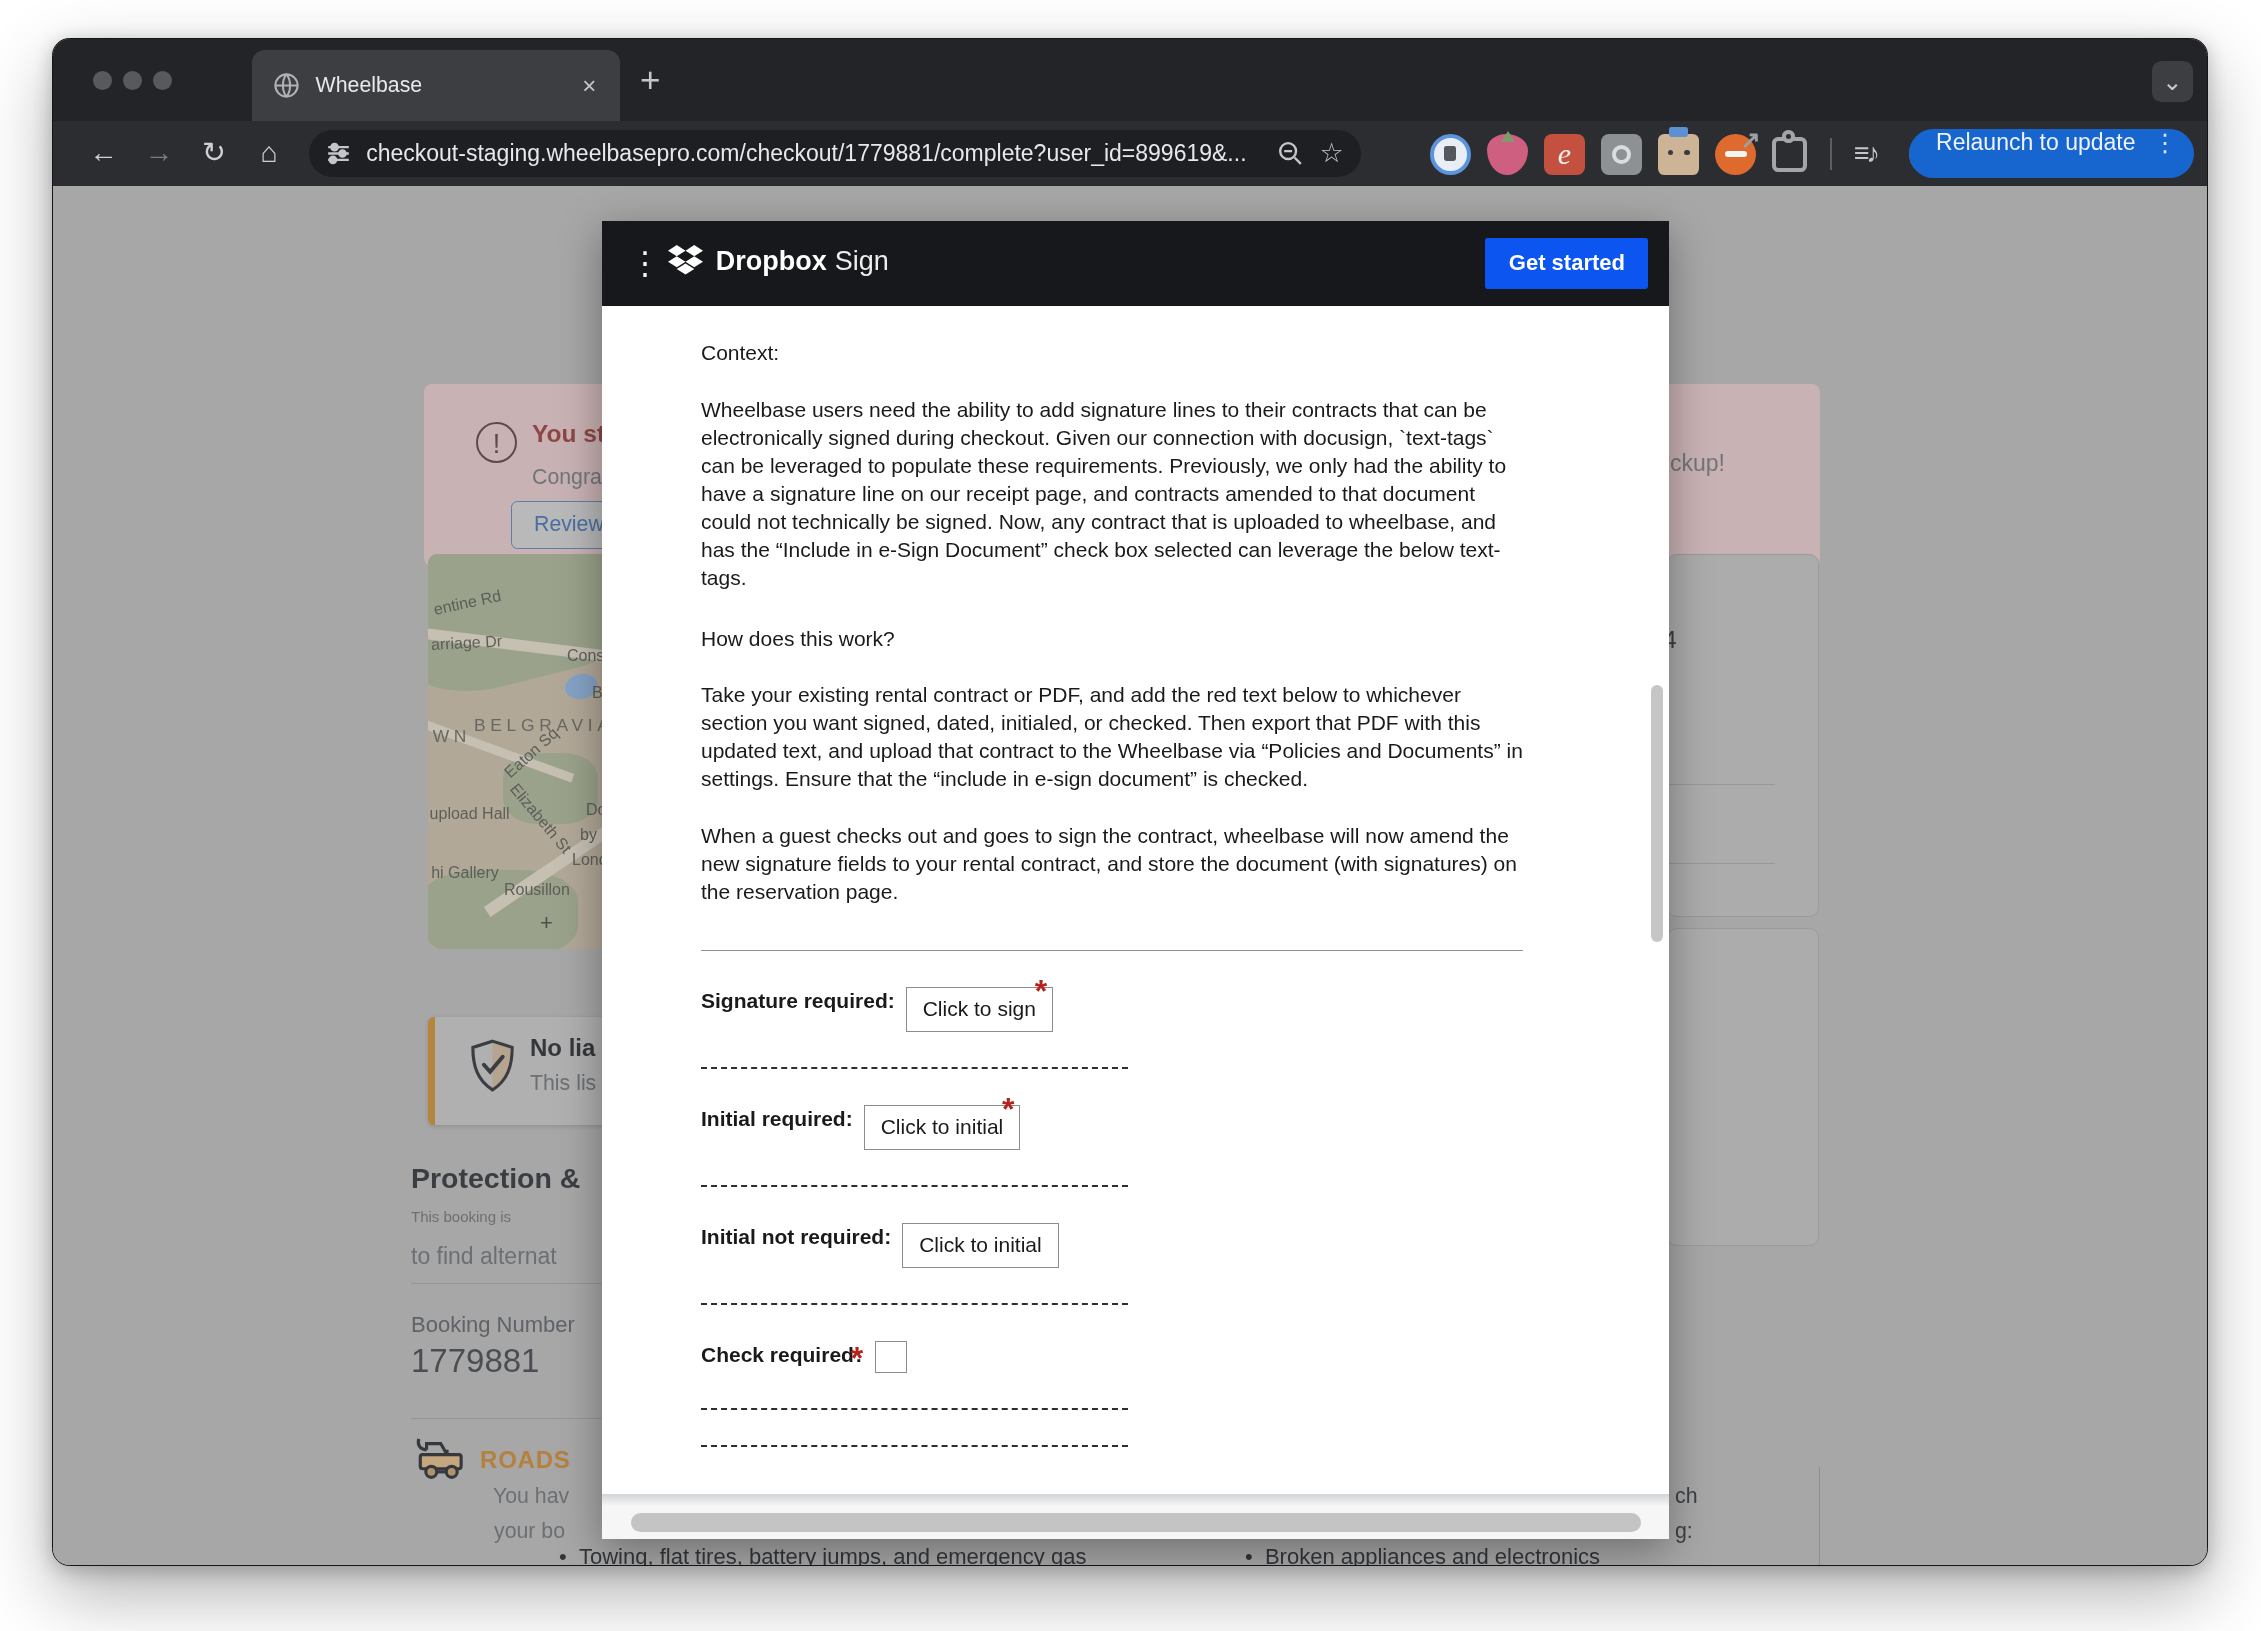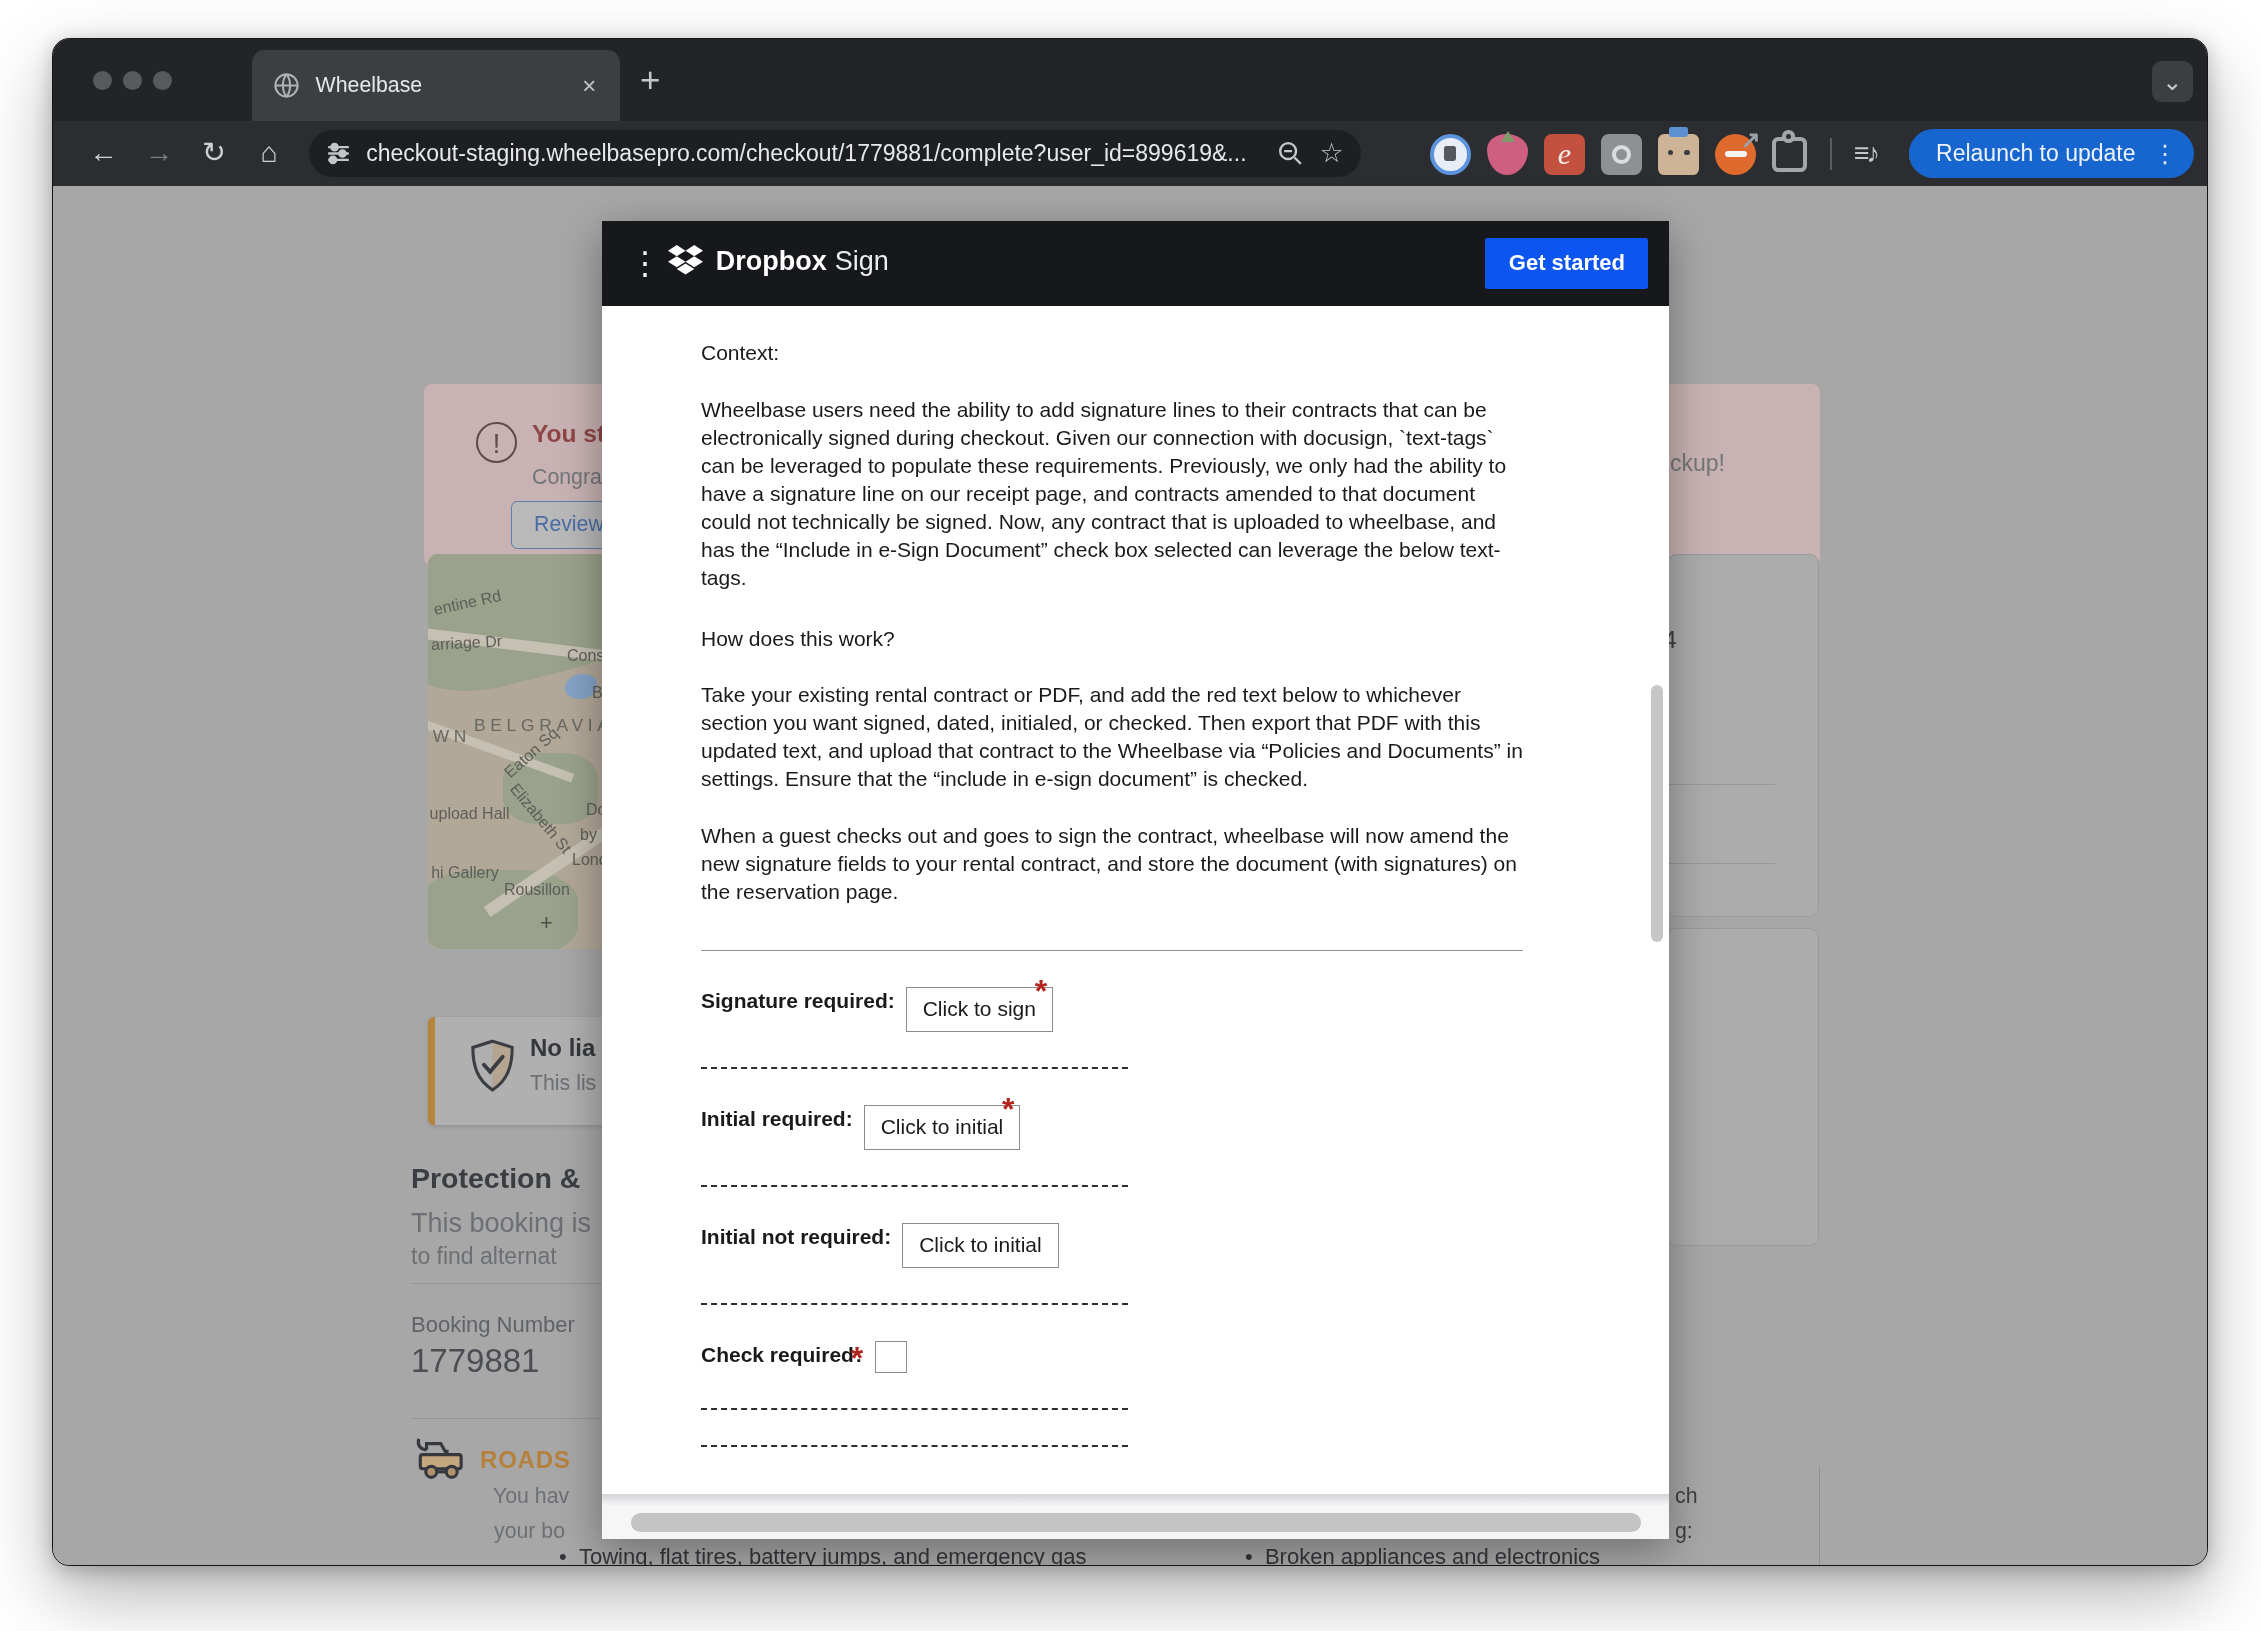--- a/index.html
+++ b/index.html
@@ -44,21 +44,21 @@
   .ext-robot i{position:absolute;left:9.5px;top:16px;width:5.5px;height:5.5px;border-radius:50%;background:#3a3d40;}
   .ext-robot b{position:absolute;right:9.5px;top:16px;width:5.5px;height:5.5px;border-radius:50%;background:#3a3d40;}
   .ext-arrow{left:1662px;border-radius:50%;background:#df6a2e;}
   .ext-arrow i{position:absolute;left:9.5px;top:17.4px;width:22px;height:6.3px;background:#f4f4f4;border-radius:3.2px;}
   .ext-arrow b{position:absolute;right:-4.7px;top:-8px;color:#9aa0a6;font-size:24px;font-weight:bold;}
   .ext-puzzle{left:1719px;top:16px;width:35px;height:35px;border:4px solid #a2a6ab;border-radius:6.3px;box-sizing:border-box;background:transparent;}
   .ext-puzzle i{position:absolute;left:6.3px;top:-11px;width:12.7px;height:12.7px;border-radius:50%;border:4px solid #a2a6ab;background:#2c2d30;box-sizing:border-box;}
   .ext-sep{position:absolute;left:1777px;top:17.4px;width:1.6px;height:32px;background:#5a5d61;}
   .ext-media{left:1801px;top:17.4px;color:#c3c6ca;font-size:27px;letter-spacing:-3.2px;}
   .ext-avatar{left:1856px;border-radius:50%;background:radial-gradient(circle at 50% 38%,#c9b29b 0 40%,#8d7a68 41% 70%,#6f6258 71%);}
-  .relaunch{position:absolute;right:12.7px;top:8px;height:49px;border-radius:24.5px;background:#1765cf;color:#eef3fb;display:flex;align-items:center;padding:0 17.4px 0 27px;font-size:23px;}
+  .relaunch{position:absolute;right:12.7px;top:8px;height:49px;border-radius:24.5px;background:#1765cf;color:#eef3fb;display:flex;align-items:flex-start;padding:0 17.4px 0 27px;font-size:23px;}
   .relaunch .kebab{margin-left:17.4px;color:#dce7f7;font-size:24px;letter-spacing:0;}
 
   
   .page{position:absolute;left:0;top:147px;right:0;bottom:0;background:#a7a7a7;}
   .alert-card{position:absolute;left:371px;top:198px;width:1396px;height:182px;background:#c9b2b3;border-radius:8px;}
   .alert-icon{position:absolute;left:52px;top:38px;width:41px;height:41px;border-radius:50%;border:2.4px solid #5d4a4a;color:#5d4a4a;font-size:27px;text-align:center;line-height:40px;box-sizing:border-box;}
   .alert-title{position:absolute;left:108px;top:36px;font-size:24.5px;font-weight:bold;color:#8e4646;}
   .alert-sub{position:absolute;left:108px;top:81px;font-size:21.3px;color:#72757a;}
   .alert-btn{position:absolute;left:87px;top:117px;width:253px;height:46px;border:1.6px solid #5f7dab;border-radius:6.3px;background:#b9b9ba;}
   .alert-btn span{position:absolute;left:22px;top:9.5px;font-size:21.3px;color:#4a6ea3;}
@@ -78,21 +78,21 @@
   .rdiv{position:absolute;height:0.8px;background:#989898;}
   .rfrag4{position:absolute;left:1610px;top:440px;font-size:24.5px;color:#3c4043;}
 
   
   .lia-card{position:absolute;left:375px;top:831px;width:514px;height:108px;background:#b0b0b0;border-left:7.1px solid #b5853e;border-radius:6.3px;box-shadow:0 1.6px 4.7px rgba(0,0,0,.12);}
   .shield{position:absolute;left:33px;top:20.6px;width:49px;height:55px;}
   .lia-title{position:absolute;left:95px;top:17.4px;font-size:24px;font-weight:bold;color:#34373b;}
   .lia-sub{position:absolute;left:95px;top:54px;font-size:21.3px;color:#6c7074;}
 
   .prot-head{position:absolute;left:358px;top:976px;font-size:28.5px;font-weight:bold;color:#3a3e42;}
-  .prot-p1{position:absolute;left:358px;top:1022px;font-size:27px;color:#6c7074;}
+  .prot-p1{position:absolute;left:358px;top:1022px;font-size:15px;color:#6c7074;}
   .prot-p2{position:absolute;left:358px;top:1057px;font-size:23px;color:#6c7074;}
   .hdiv1{position:absolute;left:358px;top:1097px;width:332px;height:0.8px;background:#959595;}
   .bn-label{position:absolute;left:358px;top:1126px;font-size:22px;color:#5f6368;}
   .bn-value{position:absolute;left:358px;top:1156px;font-size:33px;color:#4a4e53;}
   .hdiv2{position:absolute;left:358px;top:1232px;width:332px;height:0.8px;background:#959595;}
 
   .truck{position:absolute;left:361px;top:1248px;width:55px;height:49px;}
   .road-head{position:absolute;left:427px;top:1260px;font-size:24px;font-weight:bold;color:#b5813c;letter-spacing:0.8px;}
   .road-p1{position:absolute;left:440px;top:1298px;font-size:21.3px;color:#6c7074;}
   .road-p2{position:absolute;left:441px;top:1333px;font-size:21.3px;color:#6c7074;}

